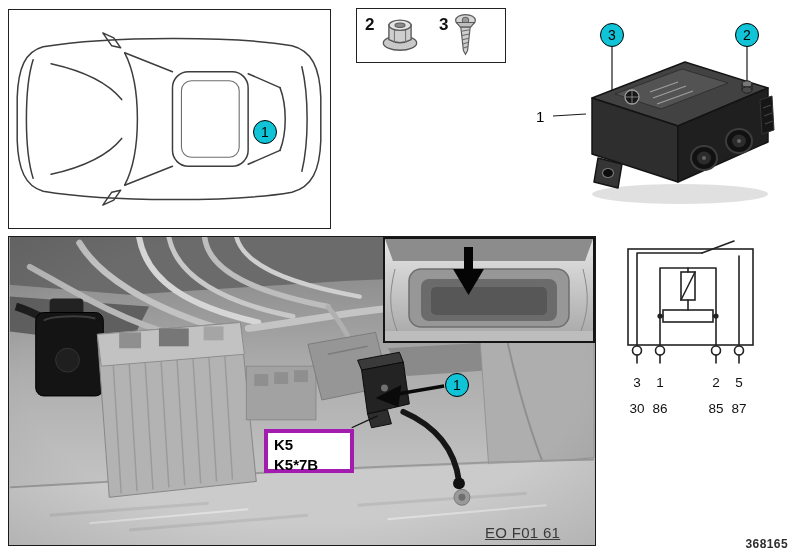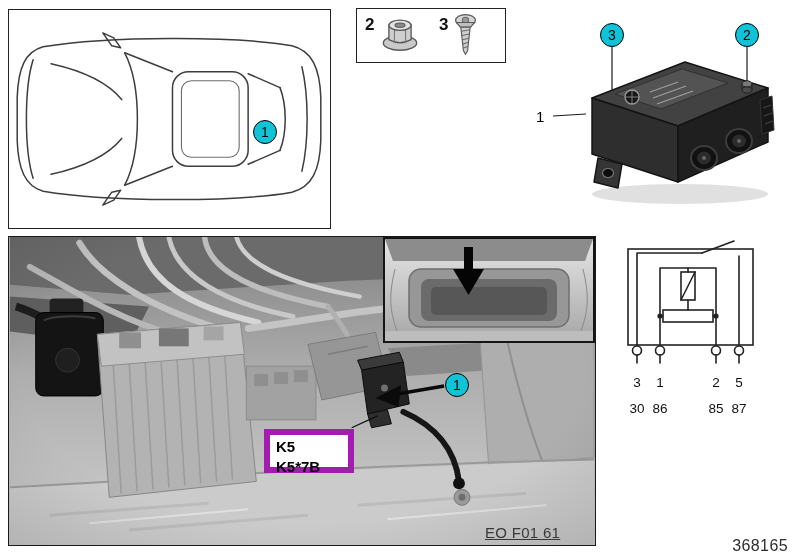--- a/index.html
+++ b/index.html
@@ -21,27 +21,27 @@
     display:flex;align-items:center;justify-content:center;
     font-size:14px;font-weight:500;color:#000;z-index:6;cursor:pointer;
   }
   .num-plain{position:absolute;font-size:15px;color:#000;z-index:6;}
   .inset{
     position:absolute;left:374px;top:0;width:212px;height:106px;
     border:2px solid #151515;box-sizing:border-box;background:#d6d6d6;z-index:4;overflow:hidden;
   }
   .label-box{
     position:absolute;left:255px;top:192px;width:90px;height:44px;box-sizing:border-box;
-    border:6px solid #a21caf;background:#fff;padding:2px 6px;z-index:5;
+    border:4px solid #a21caf;background:#fff;padding:2px 6px;z-index:5;
     font-size:15px;font-weight:600;line-height:1.3;color:#000;
   }
   .photo-code{
     position:absolute;left:476px;top:287px;font-size:15px;color:#3a3a3a;z-index:5;letter-spacing:.3px;text-decoration:underline;
   }
-  .part-number{position:absolute;right:12px;top:537px;font-size:16px;color:#2e2e2e;letter-spacing:.4px;}
+  .part-number{position:absolute;right:12px;top:537px;font-size:12px;color:#2e2e2e;letter-spacing:.4px;font-weight:bold;}
   svg{display:block;}
   svg text{font-family:"Liberation Sans","DejaVu Sans",sans-serif;fill:#111;}
 </style>
 </head>
 <body>
 
 <div class="stage">
 
   <section class="panel car-box">
     <svg viewBox="0 0 322 219" width="321" height="218">

